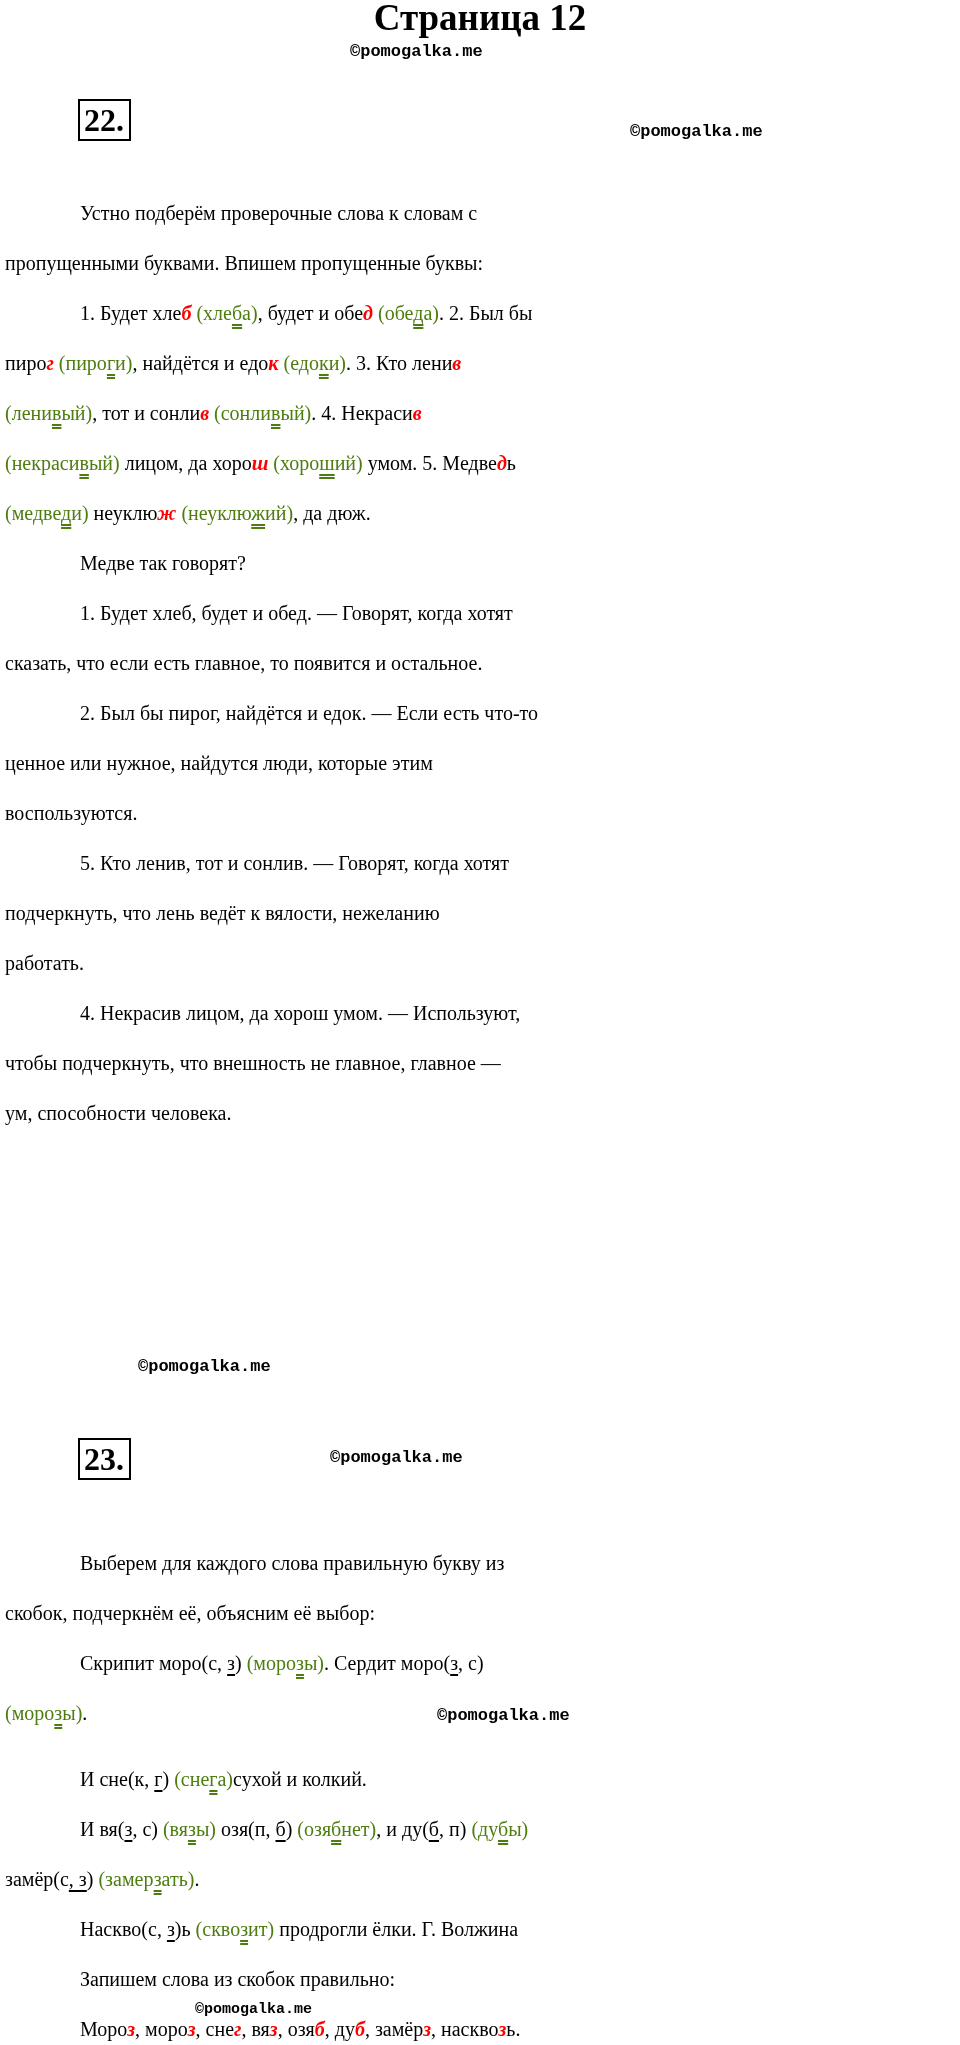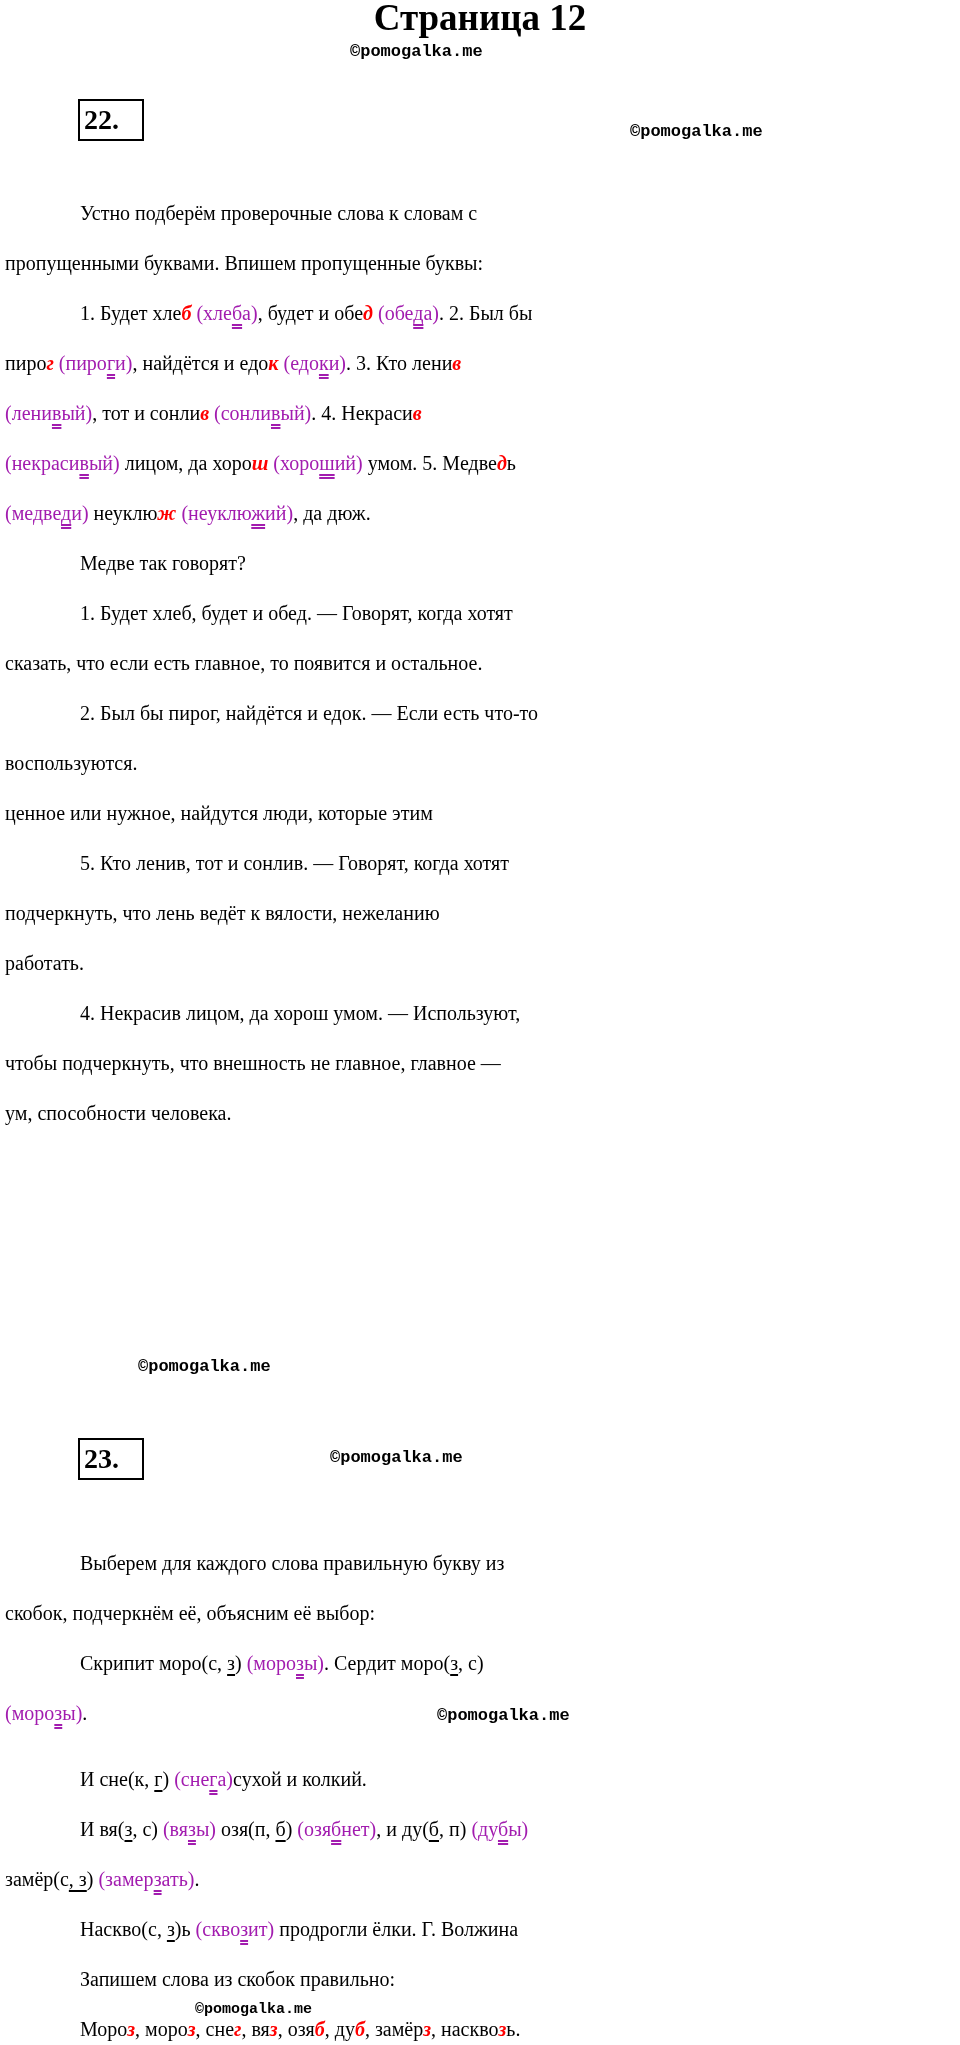--- a/index.html
+++ b/index.html
@@ -1,25 +1,25 @@
 <!DOCTYPE html>
 <html><head>
 <meta charset="utf-8">
 <style>
   html, body { margin: 0; padding: 0; background: #ffffff; }
   body { width: 960px; height: 2045px; position: relative; overflow: hidden;
          font-family: "Liberation Serif", "DejaVu Serif", serif; color: #000; }
   .abs { position: absolute; }
   .title { left: 0; width: 960px; top: -4px; text-align: center; font-weight: bold; font-size: 37px; line-height: 44px; }
   .wm { font-family: Liberation Mono, monospace; font-weight: bold; font-size: 17px; line-height: 20px; white-space: nowrap; }
-  .numbox { border: 2px solid #000; font-weight: bold; font-size: 28px; line-height: 38px; padding: 0 23px 0 4px; }
+  .numbox { border: 2px solid #000; font-weight: bold; font-size: 32px; line-height: 38px; padding: 0 5px 0 4px; }
   .para { left: 5px; width: 950px; font-size: 20px; line-height: 50px; white-space: nowrap; }
   .ind { padding-left: 75px; }
   .red { color: #ff0000; font-weight: bold; font-style: italic; }
-  .gray { color: #a21caf; }
+  .gray { color: #4d7c0f; }
   .dbl { text-decoration: underline double; text-underline-offset: 4px; }
   .ul { text-decoration: underline; text-underline-offset: 4px; }
 </style>
 </head>
 <body>
 
 <div>
 
   <div class="abs title">Страница 12</div>
   <div class="abs wm" style="left:350px; top:42px;">©pomogalka.me</div>
@@ -42,22 +42,22 @@
     <div><span class="gray"><span>(медве</span><span class="dbl">д</span><span>и)</span></span><span> неуклю</span><span class="red">ж</span> <span class="gray"><span>(неуклю</span><span class="dbl">ж</span><span>ий)</span></span><span>, да дюж.</span></div>
 
     <div class="ind">Медве так говорят?</div>
 
     <div>
       <div class="ind">1. Будет хлеб, будет и обед. — Говорят, когда хотят</div>
       <div>сказать, что если есть главное, то появится и остальное.</div>
     </div>
     <div>
       <div class="ind">2. Был бы пирог, найдётся и едок. — Если есть что-то</div>
+      <div>ценное или нужное, найдутся люди, которые этим</div>
       <div>воспользуются.</div>
-      <div>ценное или нужное, найдутся люди, которые этим</div>
     </div>
     <div>
       <div class="ind">5. Кто ленив, тот и сонлив. — Говорят, когда хотят</div>
       <div>подчеркнуть, что лень ведёт к вялости, нежеланию</div>
       <div>работать.</div>
     </div>
     <div style="">
       <div class="ind">4. Некрасив лицом, да хорош умом. — Используют,</div>
       <div>чтобы подчеркнуть, что внешность не главное, главное —</div>
       <div>ум, способности человека.</div>

